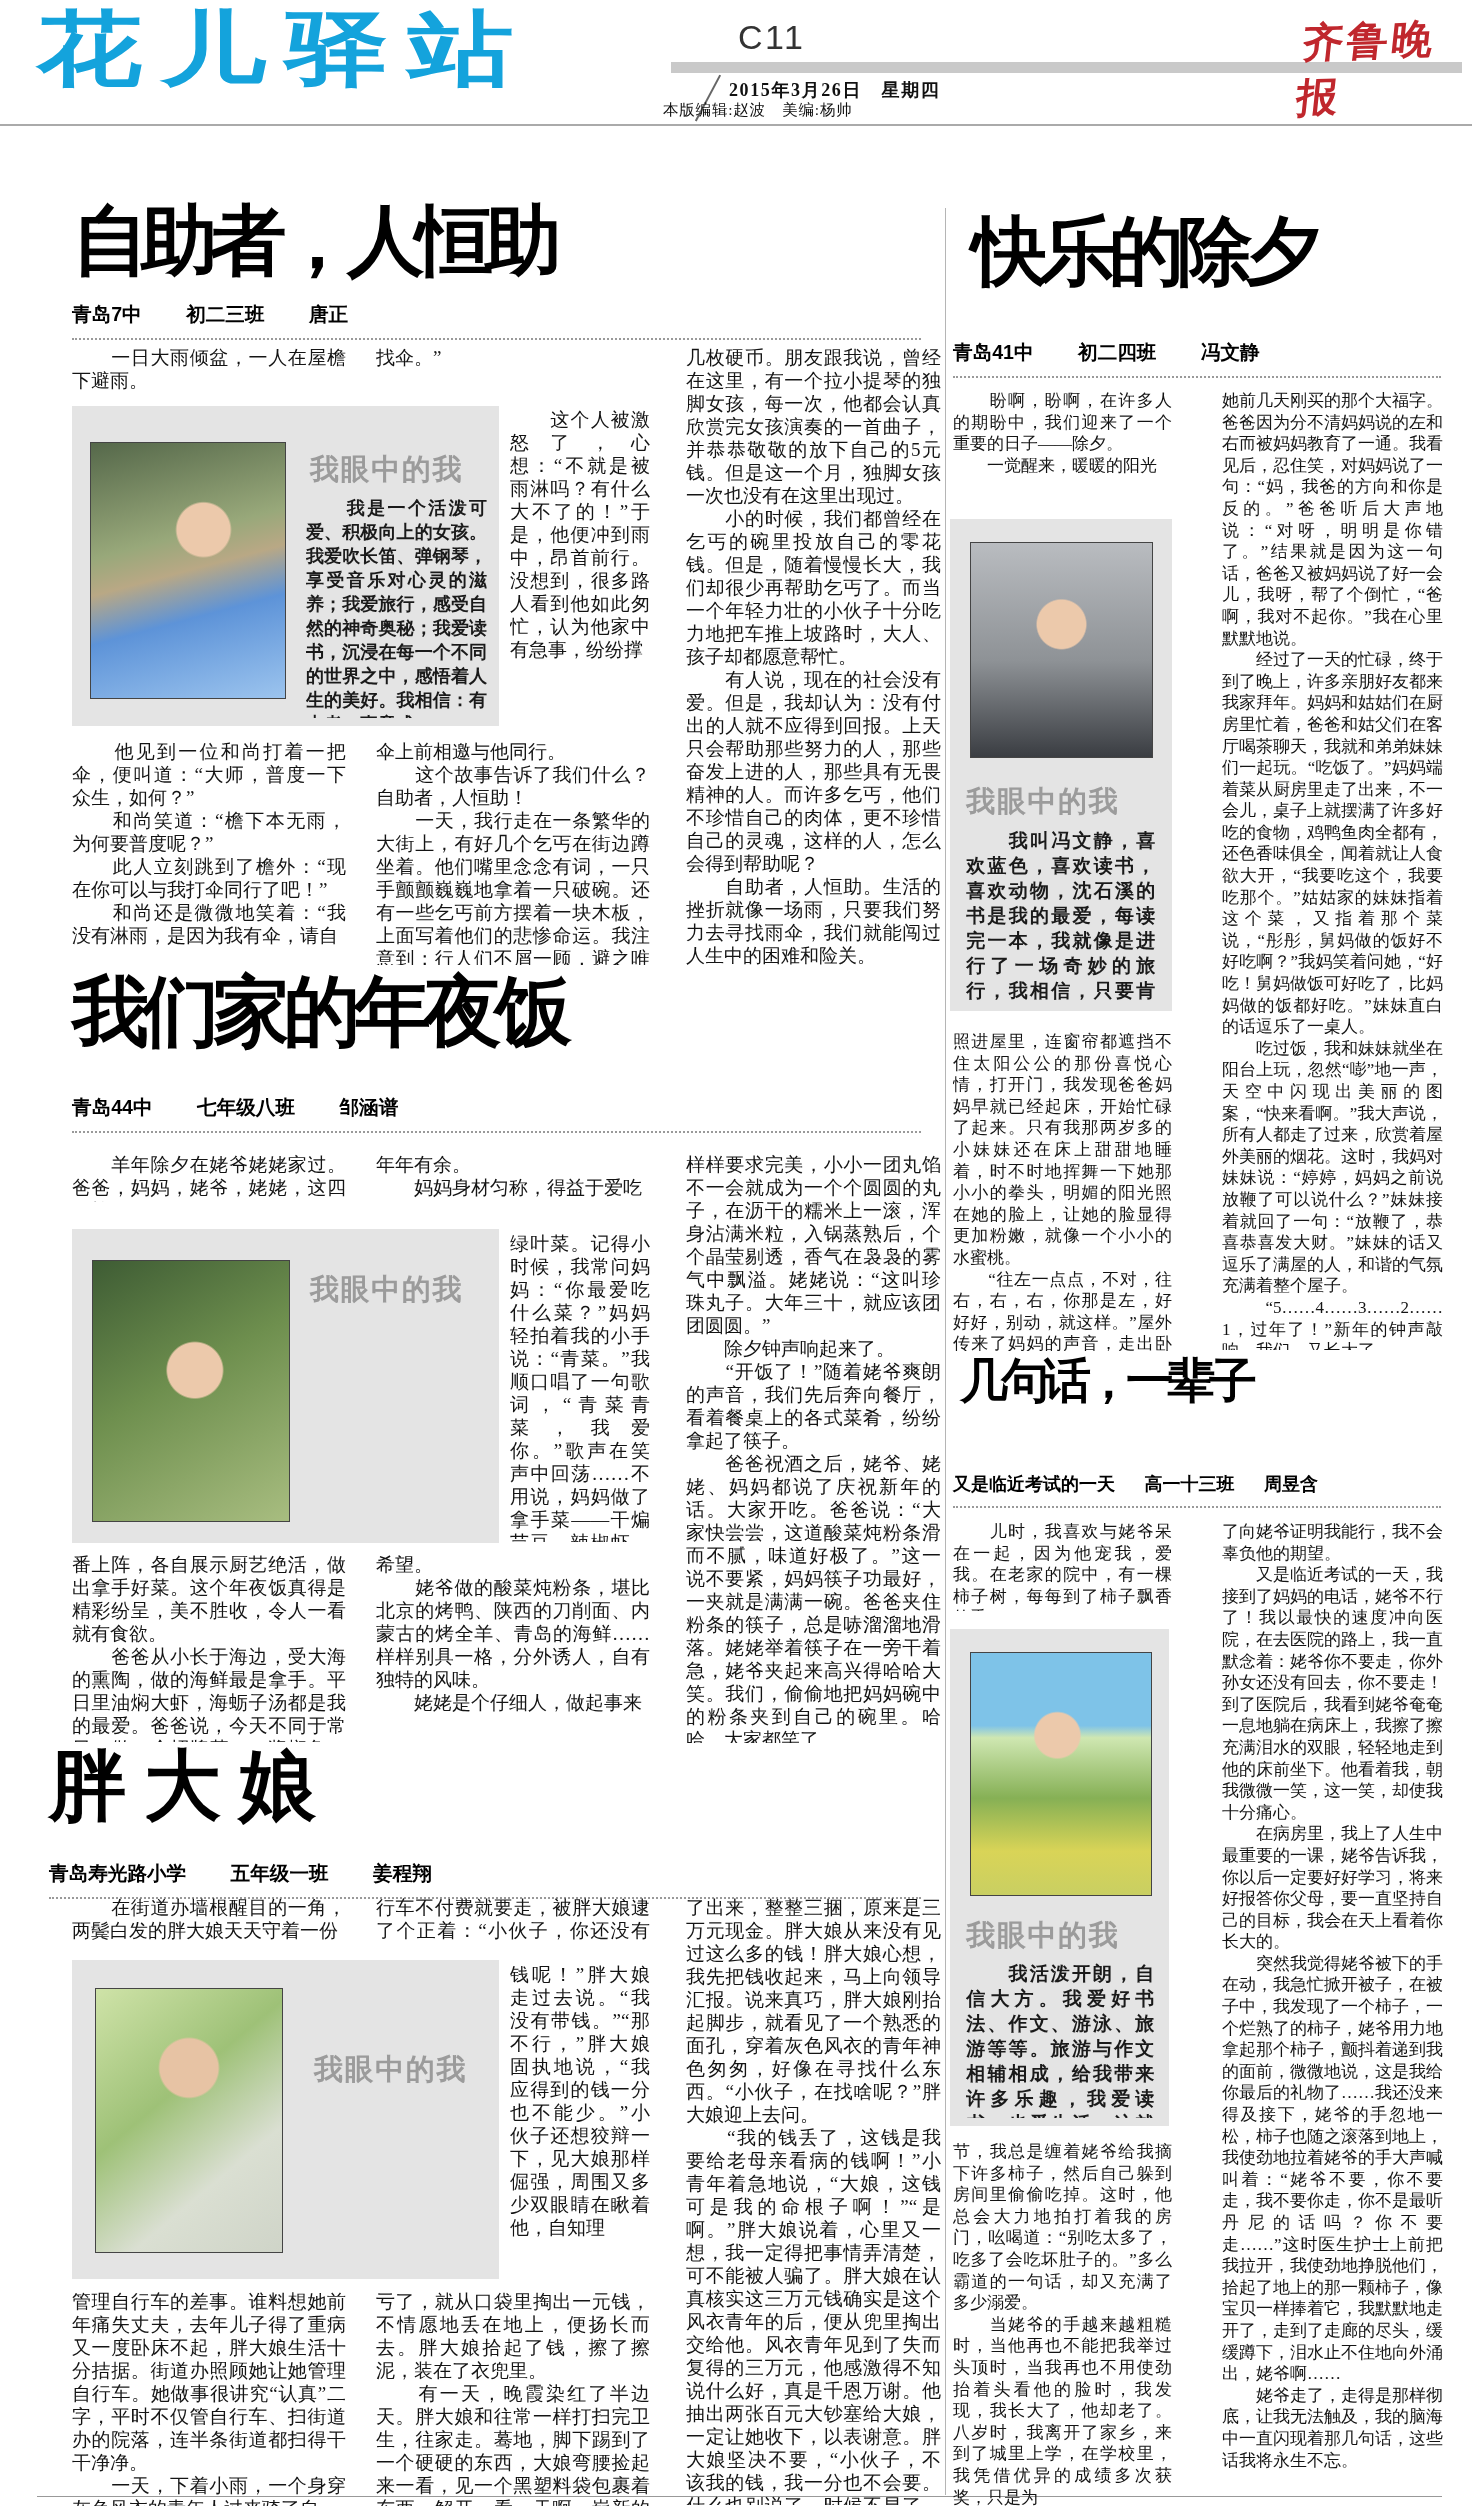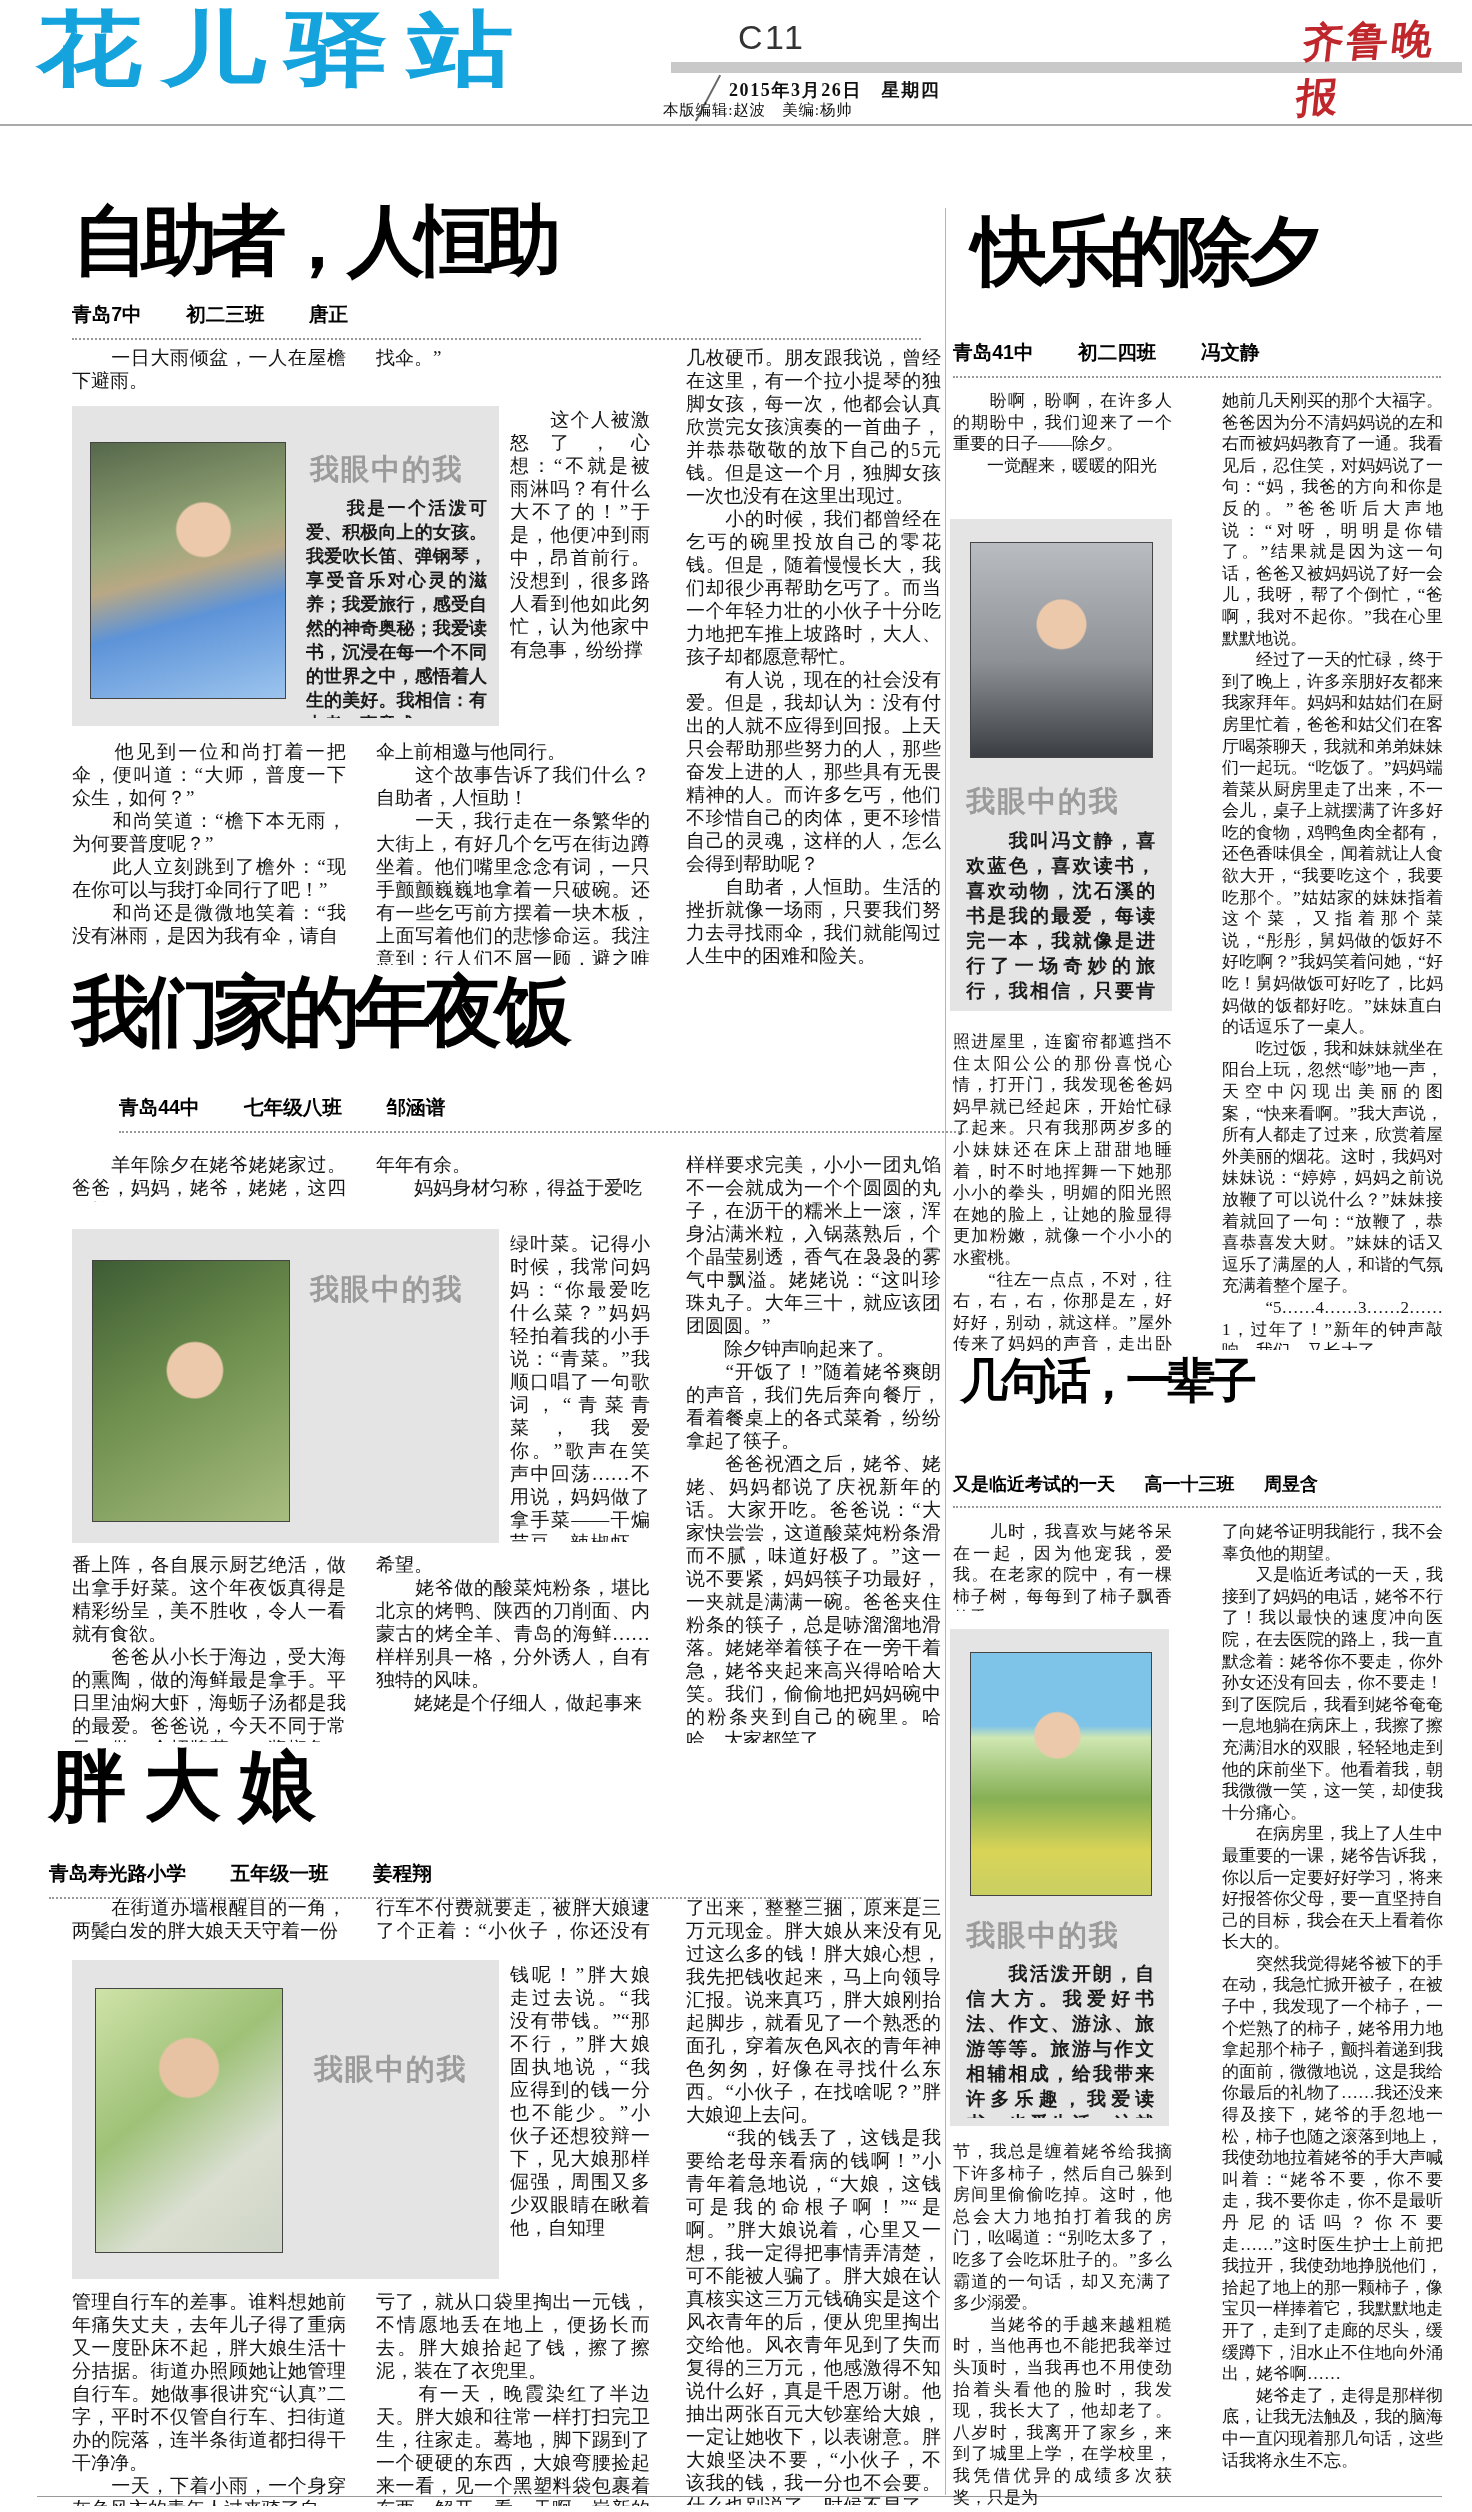--- a/index.html
+++ b/index.html
@@ -97,21 +97,21 @@
   <div class="abs intro" style="left:16.3px;top:309px;width:189px;height:173px;font-size:19px;line-height:25px;">　　我叫冯文静，喜欢蓝色，喜欢读书，喜欢动物，沈石溪的书是我的最爱，每读完一本，我就像是进行了一场奇妙的旅行，我相信，只要肯努力，就一定会有收获。</div>
 </div>
 <div class="abs bts" style="left:953px;top:1031px;width:219px;height:320px;">照进屋里，连窗帘都遮挡不住太阳公公的那份喜悦心情，打开门，我发现爸爸妈妈早就已经起床，开始忙碌了起来。只有我那两岁多的小妹妹还在床上甜甜地睡着，时不时地挥舞一下她那小小的拳头，明媚的阳光照在她的脸上，让她的脸显得更加粉嫩，就像一个小小的水蜜桃。
 　　“往左一点点，不对，往右，右，右，你那是左，好好好，别动，就这样。”屋外传来了妈妈的声音，走出卧室，原来是妈妈正在指挥爸爸挂上</div>
 <div class="abs bts" style="left:1222px;top:390px;width:221px;height:960px;">她前几天刚买的那个大福字。爸爸因为分不清妈妈说的左和右而被妈妈教育了一通。我看见后，忍住笑，对妈妈说了一句：“妈，我爸的方向和你是反的。”爸爸听后大声地说：“对呀，明明是你错了。”结果就是因为这一句话，爸爸又被妈妈说了好一会儿，我呀，帮了个倒忙，“爸啊，我对不起你。”我在心里默默地说。
 　　经过了一天的忙碌，终于到了晚上，许多亲朋好友都来我家拜年。妈妈和姑姑们在厨房里忙着，爸爸和姑父们在客厅喝茶聊天，我就和弟弟妹妹们一起玩。“吃饭了。”妈妈端着菜从厨房里走了出来，不一会儿，桌子上就摆满了许多好吃的食物，鸡鸭鱼肉全都有，还色香味俱全，闻着就让人食欲大开，“我要吃这个，我要吃那个。”姑姑家的妹妹指着这个菜，又指着那个菜说，“彤彤，舅妈做的饭好不好吃啊？”我妈笑着问她，“好吃！舅妈做饭可好吃了，比妈妈做的饭都好吃。”妹妹直白的话逗乐了一桌人。
 　　吃过饭，我和妹妹就坐在阳台上玩，忽然“嘭”地一声，天空中闪现出美丽的图案，“快来看啊。”我大声说，所有人都走了过来，欣赏着屋外美丽的烟花。这时，我妈对妹妹说：“婷婷，妈妈之前说放鞭了可以说什么？”妹妹接着就回了一句：“放鞭了，恭喜恭喜发大财。”妹妹的话又逗乐了满屋的人，和谐的气氛充满着整个屋子。
 　　“5……4……3……2……1，过年了！”新年的钟声敲响，我们，又长大了……</div>
 
 <div class="abs title" style="left:72px;top:974px;font-size:77px;letter-spacing:-6.5px;">我们家的年夜饭</div>
-<div class="abs byline" style="left:72px;top:1094px;width:849px;margin-left:47px;">
+<div class="abs byline" style="left:72px;top:1094px;width:849px;">
   <span>青岛44中</span>
   <span>七年级八班</span>
   <span>邹涵谱</span>
 </div>
 <div class="abs bt" style="left:72px;top:1153px;width:274px;height:49px;">　　羊年除夕在姥爷姥姥家过。爸爸，妈妈，姥爷，姥姥，这四人轮</div>
 <div class="abs bt" style="left:376px;top:1153px;width:274px;height:49px;">年年有余。
 　　妈妈身材匀称，得益于爱吃</div>
 <div class="abs gbox" style="left:72px;top:1229px;width:427px;height:314px;">
   <div class="abs photo ph3" style="left:19.6px;top:31px;width:196px;height:260px;"></div>
   <div class="abs caption" style="left:238px;top:41px;">我眼中的我</div>

